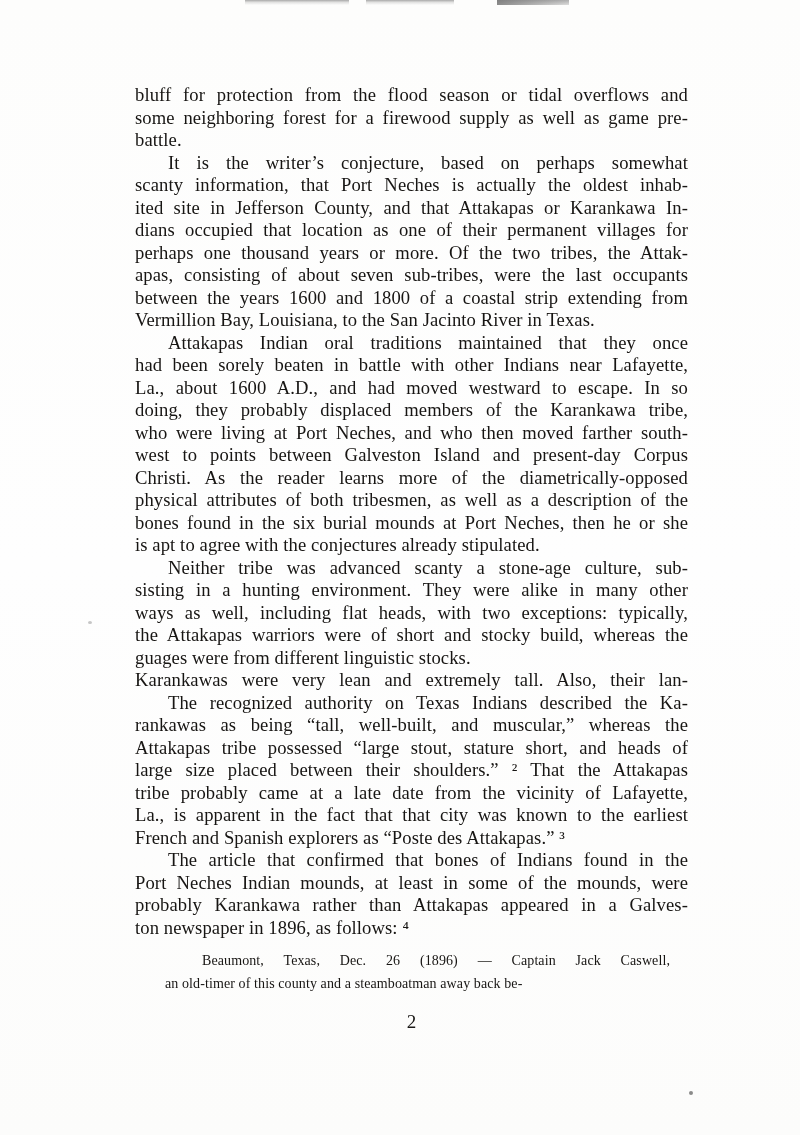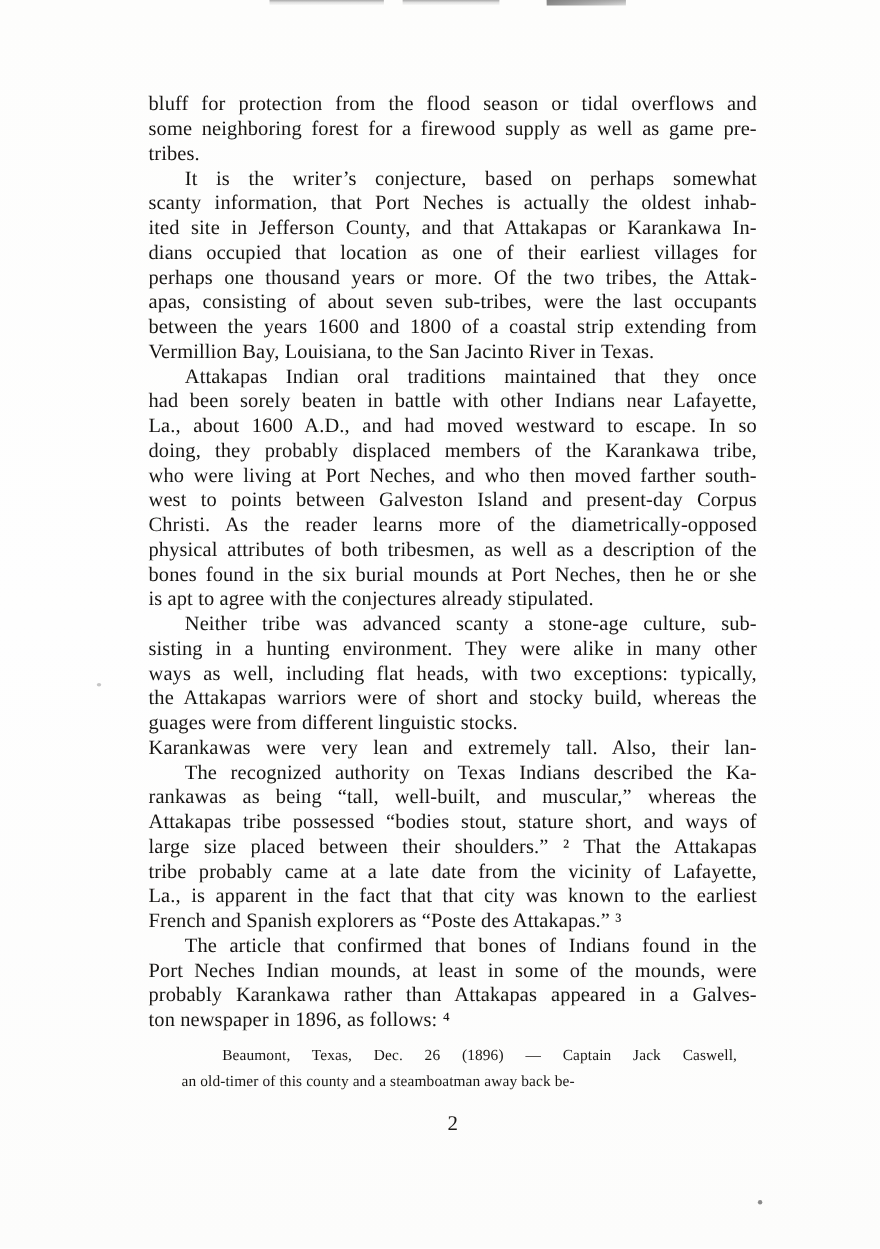--- a/index.html
+++ b/index.html
@@ -91,27 +91,27 @@
       <div class="ink"></div>
     </div>
   <div class="top-bar bar-c">
       <div class="ink"></div>
     </div>
 
   <main class="text-block">
       <div class="para body">
         <div class="line">bluff for protection from the flood season or tidal overflows and</div>
         <div class="line">some neighboring forest for a firewood supply as well as game pre-</div>
-        <div class="line last">tribes.</div>
+        <div class="line last">battle.</div>
       </div>
       <div class="para body">
         <div class="line first">It is the writer’s conjecture, based on perhaps somewhat</div>
         <div class="line">scanty information, that Port Neches is actually the oldest inhab-</div>
         <div class="line">ited site in Jefferson County, and that Attakapas or Karankawa In-</div>
-        <div class="line">dians occupied that location as one of their earliest villages for</div>
+        <div class="line">dians occupied that location as one of their permanent villages for</div>
         <div class="line">perhaps one thousand years or more. Of the two tribes, the Attak-</div>
         <div class="line">apas, consisting of about seven sub-tribes, were the last occupants</div>
         <div class="line">between the years 1600 and 1800 of a coastal strip extending from</div>
         <div class="line last">Vermillion Bay, Louisiana, to the San Jacinto River in Texas.</div>
       </div>
       <div class="para body">
         <div class="line first">Attakapas Indian oral traditions maintained that they once</div>
         <div class="line">had been sorely beaten in battle with other Indians near Lafayette,</div>
         <div class="line">La., about 1600 A.D., and had moved westward to escape. In so</div>
         <div class="line">doing, they probably displaced members of the Karankawa tribe,</div>
@@ -126,21 +126,21 @@
         <div class="line first">Neither tribe was advanced scanty a stone-age culture, sub-</div>
         <div class="line">sisting in a hunting environment. They were alike in many other</div>
         <div class="line">ways as well, including flat heads, with two exceptions: typically,</div>
         <div class="line">the Attakapas warriors were of short and stocky build, whereas the</div>
         <div class="line last">guages were from different linguistic stocks.</div>
         <div class="line">Karankawas were very lean and extremely tall. Also, their lan-</div>
       </div>
       <div class="para body">
         <div class="line first">The recognized authority on Texas Indians described the Ka-</div>
         <div class="line">rankawas as being “tall, well-built, and muscular,” whereas the</div>
-        <div class="line">Attakapas tribe possessed “bodies stout, stature short, and ways of</div>
+        <div class="line">Attakapas tribe possessed “large stout, stature short, and heads of</div>
         <div class="line">large size placed between their shoulders.” ² That the Attakapas</div>
         <div class="line">tribe probably came at a late date from the vicinity of Lafayette,</div>
         <div class="line">La., is apparent in the fact that that city was known to the earliest</div>
         <div class="line last">French and Spanish explorers as “Poste des Attakapas.” ³</div>
       </div>
       <div class="para body">
         <div class="line first">The article that confirmed that bones of Indians found in the</div>
         <div class="line">Port Neches Indian mounds, at least in some of the mounds, were</div>
         <div class="line">probably Karankawa rather than Attakapas appeared in a Galves-</div>
         <div class="line last">ton newspaper in 1896, as follows: ⁴</div>

